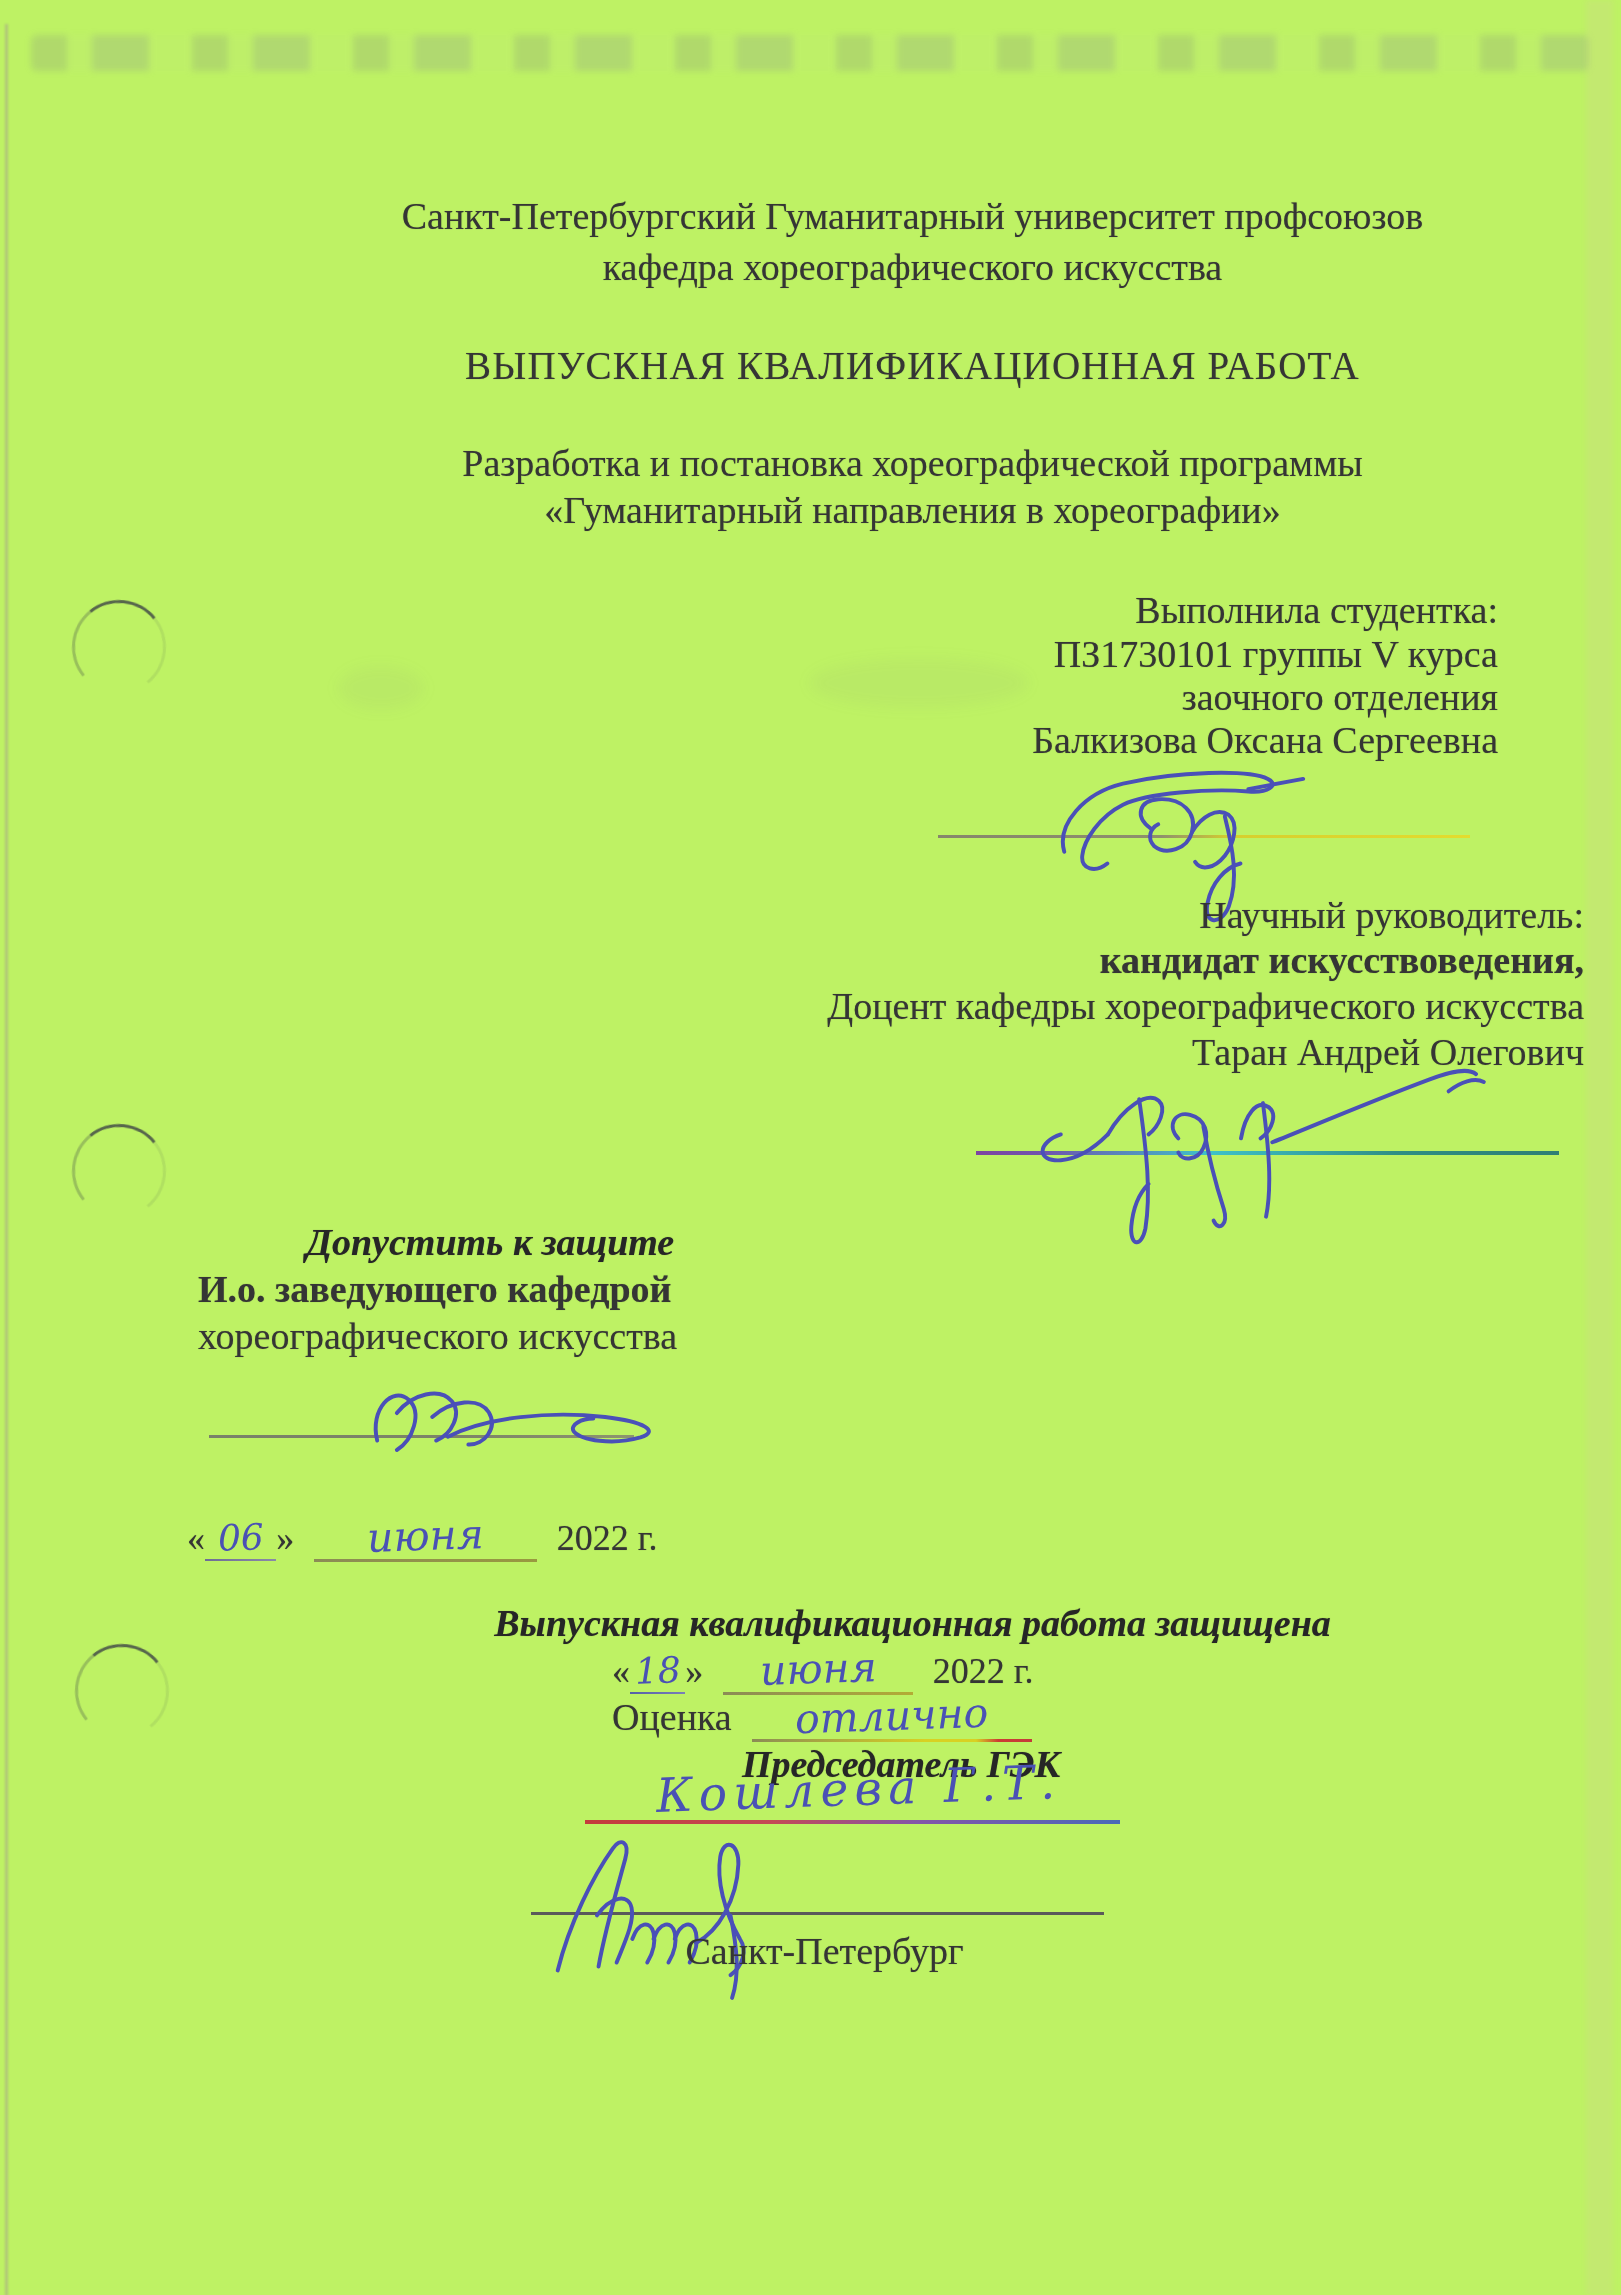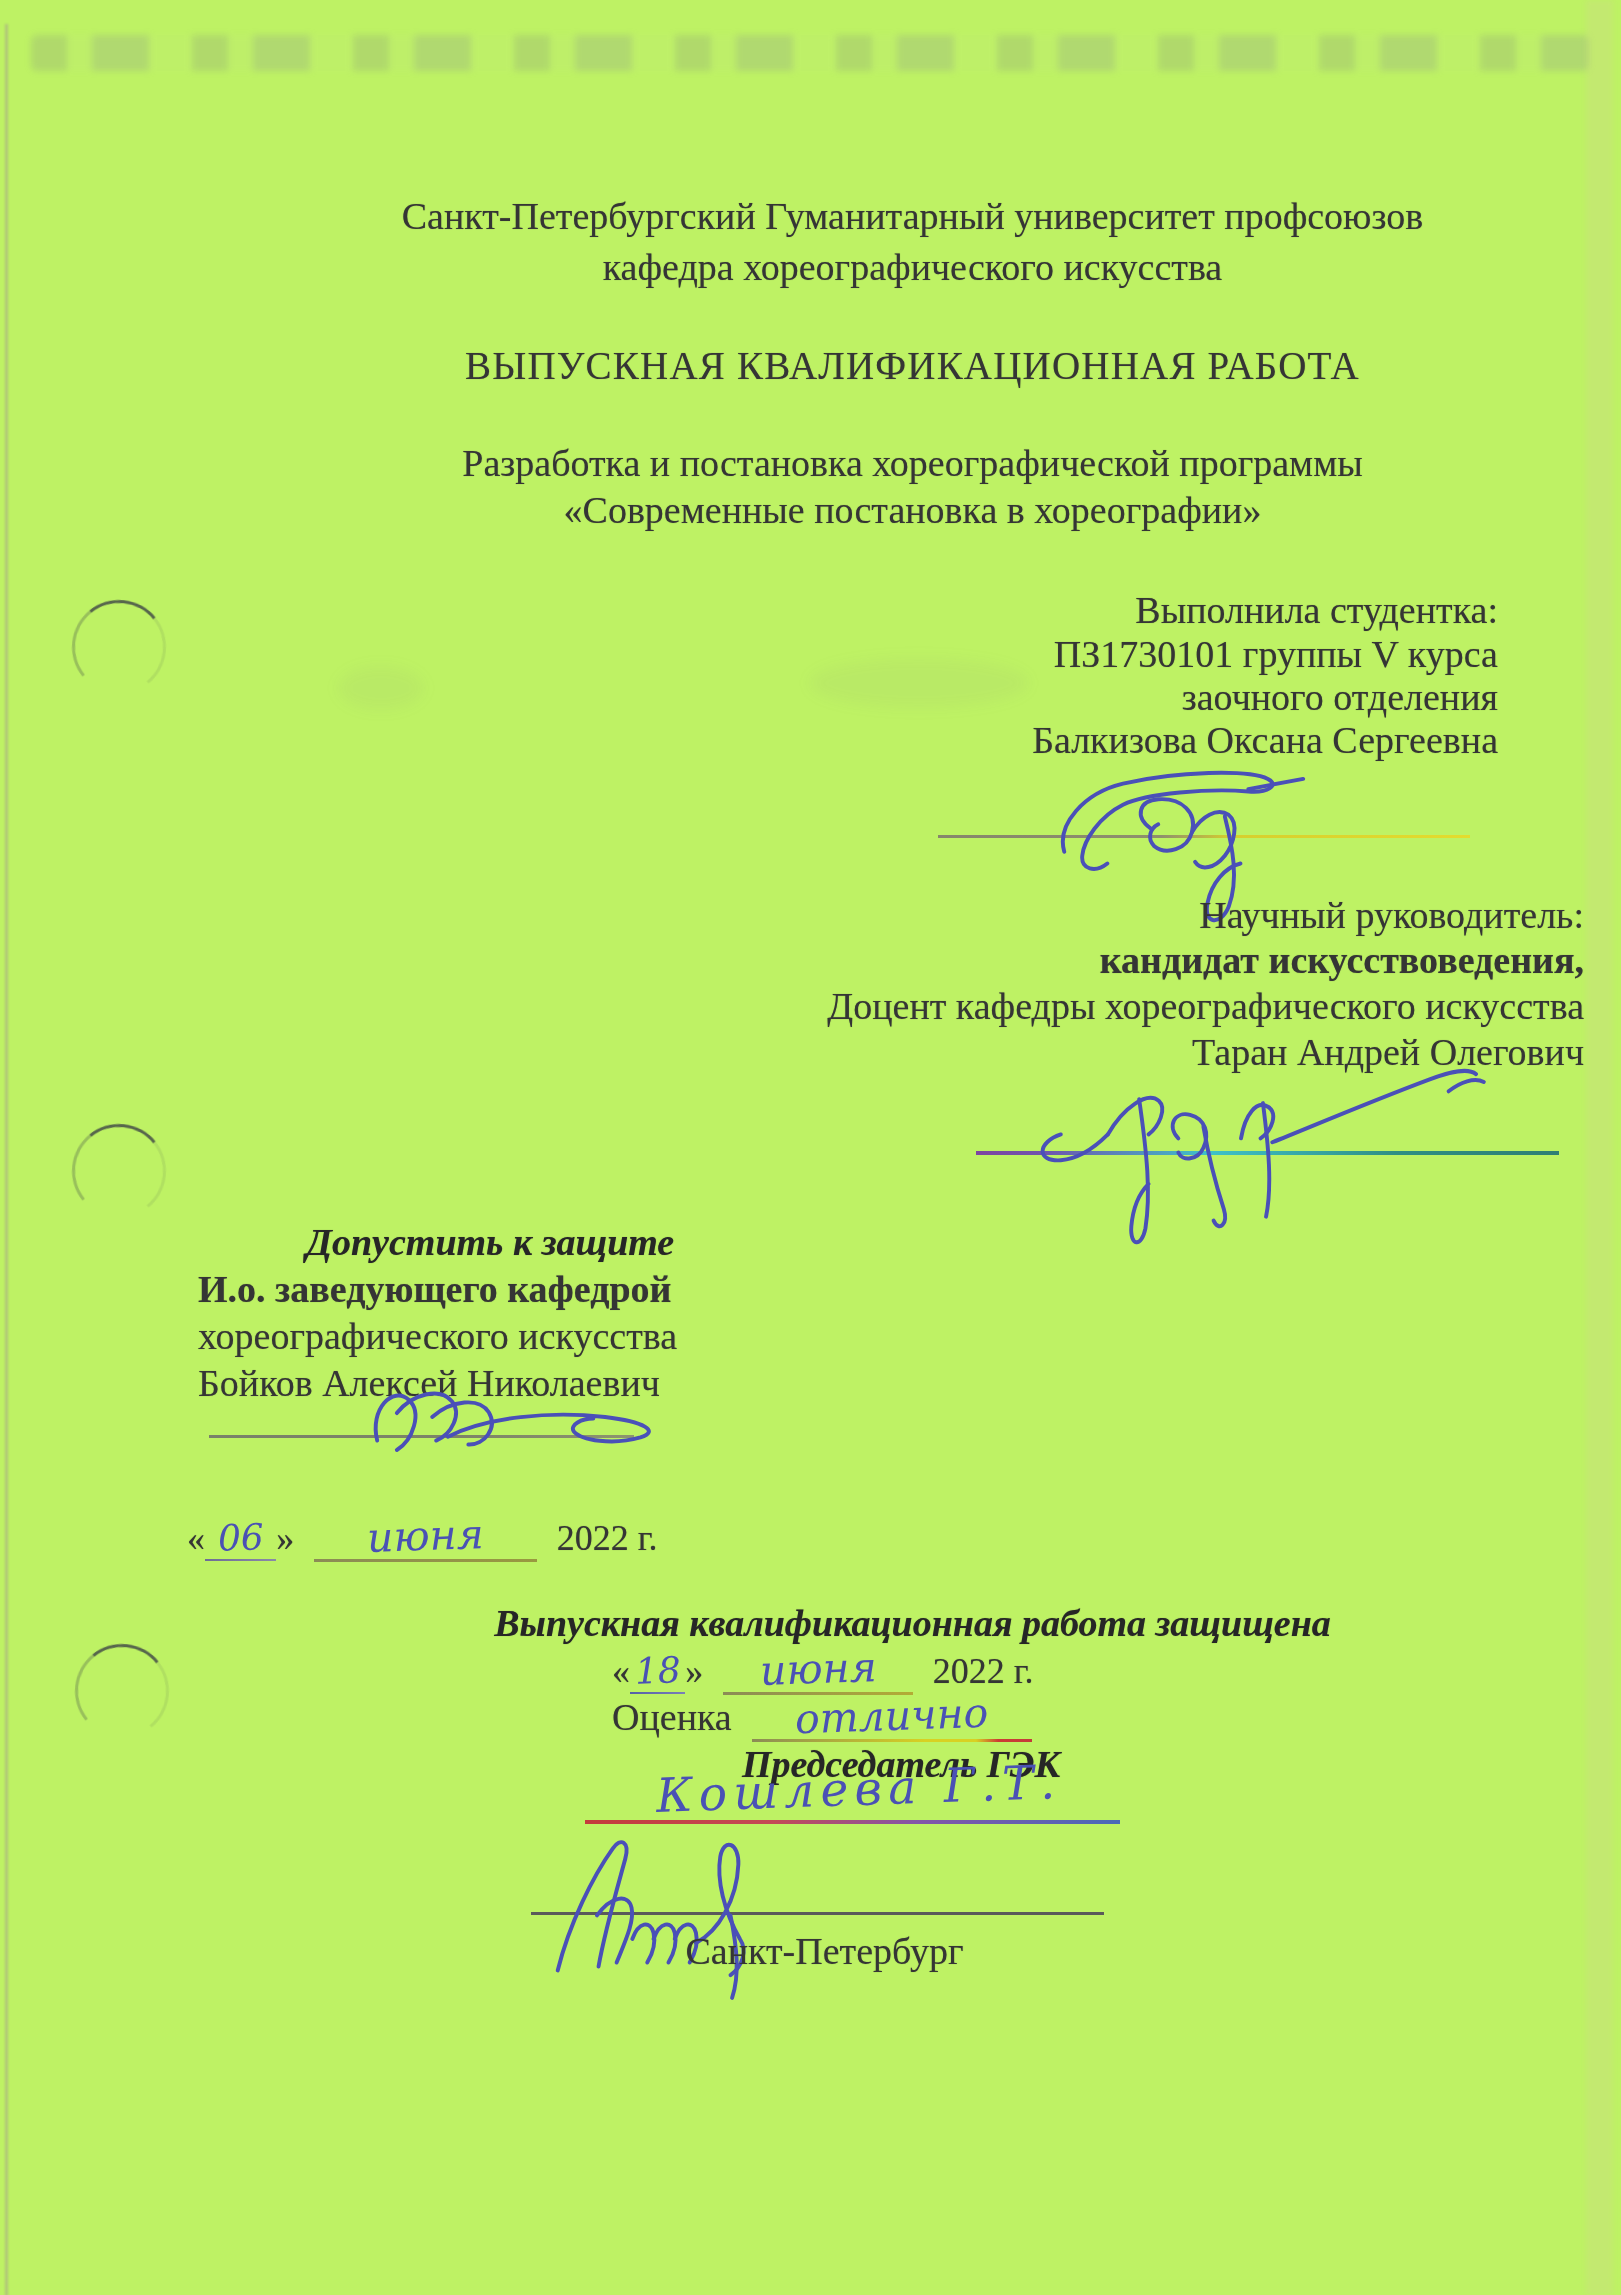--- a/index.html
+++ b/index.html
@@ -79,21 +79,21 @@
   <div class="hole" style="left:72px; top:1124px;"></div>
   <div class="hole" style="left:75px; top:1644px;"></div>
   <div class="smudge" style="left:809px; top:658px; width:220px; height:50px;"></div>
   <div class="smudge" style="left:338px; top:666px; width:86px; height:44px;"></div>
 
   <div class="t centerband" style="top:196px;">Санкт-Петербургский Гуманитарный университет профсоюзов</div>
   <div class="t centerband" style="top:247px;text-align:center;">кафедра хореографического искусства</div>
   <div class="t centerband caps" style="top:345px;">ВЫПУСКНАЯ КВАЛИФИКАЦИОННАЯ РАБОТА</div>
 
   <div class="t centerband" style="top:443px;">Разработка и постановка хореографической программы</div>
-  <div class="t centerband" style="top:490px;">«Современные постановка в хореографии»</div>
+  <div class="t centerband" style="top:490px;">«Гуманитарный направления в хореографии»</div>
 
   <div class="t rightalign" style="right:124px; top:590px;">Выполнила студентка:</div>
   <div class="t rightalign" style="right:124px; top:634px;">ПЗ1730101 группы V курса</div>
   <div class="t rightalign" style="right:124px; top:677px;">заочного отделения</div>
   <div class="t rightalign" style="right:124px; top:720px;">Балкизова Оксана Сергеевна</div>
 
   <div class="line" style="left:938px; top:835px; width:532px; height:3.1px;
        background:linear-gradient(to right,#86866c 0%,#8f8f6d 42%,#d6cf2e 55%,#e3dc2e 100%);"></div>
   <svg class="sig" style="left:989px; top:746px;" width="550" height="188" viewBox="0 0 700 240">
     <path stroke-width="5" d="M95,135 C85,100 120,60 170,48 C240,32 330,30 355,42 C370,50 355,60 330,58 C280,54 200,60 170,75 C140,90 120,120 118,140 C116,158 135,162 150,150"></path>
@@ -118,21 +118,20 @@
     <path stroke-width="5" d="M242,85 C248,120 255,150 268,190 C274,210 262,220 255,205"></path>
     <path stroke-width="5" d="M290,100 C295,70 310,50 325,60 C337,68 330,90 315,100"></path>
     <path stroke-width="5" d="M318,55 C325,110 330,160 322,200"></path>
     <path stroke-width="5" d="M330,105 C380,85 450,55 530,25 C560,14 580,10 590,18"></path>
     <path stroke-width="5" d="M555,40 C570,28 588,22 600,28"></path>
   </svg>
 
   <div class="t bi" style="left:306px; top:1222px;">Допустить к защите</div>
   <div class="t" style="left:198px; top:1269px;font-weight:bold;">И.о. заведующего кафедрой</div>
   <div class="t" style="left:198px; top:1316px;">хореографического искусства</div>
-  <div class="t" style="left:198px; top:1363px;">Бойков Алексей Николаевич</div>
 
   <div class="line" style="left:209px; top:1435px; width:425px; height:3.1px;
        background:linear-gradient(to right,#79816a 0%,#7d8468 60%,#8d9470 100%);"></div>
   <svg class="sig" style="left:330px; top:1362px;" width="393" height="110" viewBox="0 0 500 140">
     <path stroke-width="5" d="M60,100 C50,60 80,30 100,48 C118,64 105,100 85,112"></path>
     <path stroke-width="5" d="M85,65 C105,40 140,32 155,50 C168,66 155,92 135,100"></path>
     <path stroke-width="5" d="M130,70 C155,48 190,45 202,64 C214,84 196,106 176,105"></path>
     <path stroke-width="5" d="M150,95 C200,70 280,62 350,70 C400,76 420,88 395,96 C360,106 320,100 310,88 C305,80 320,72 335,72"></path>
   </svg>
 

